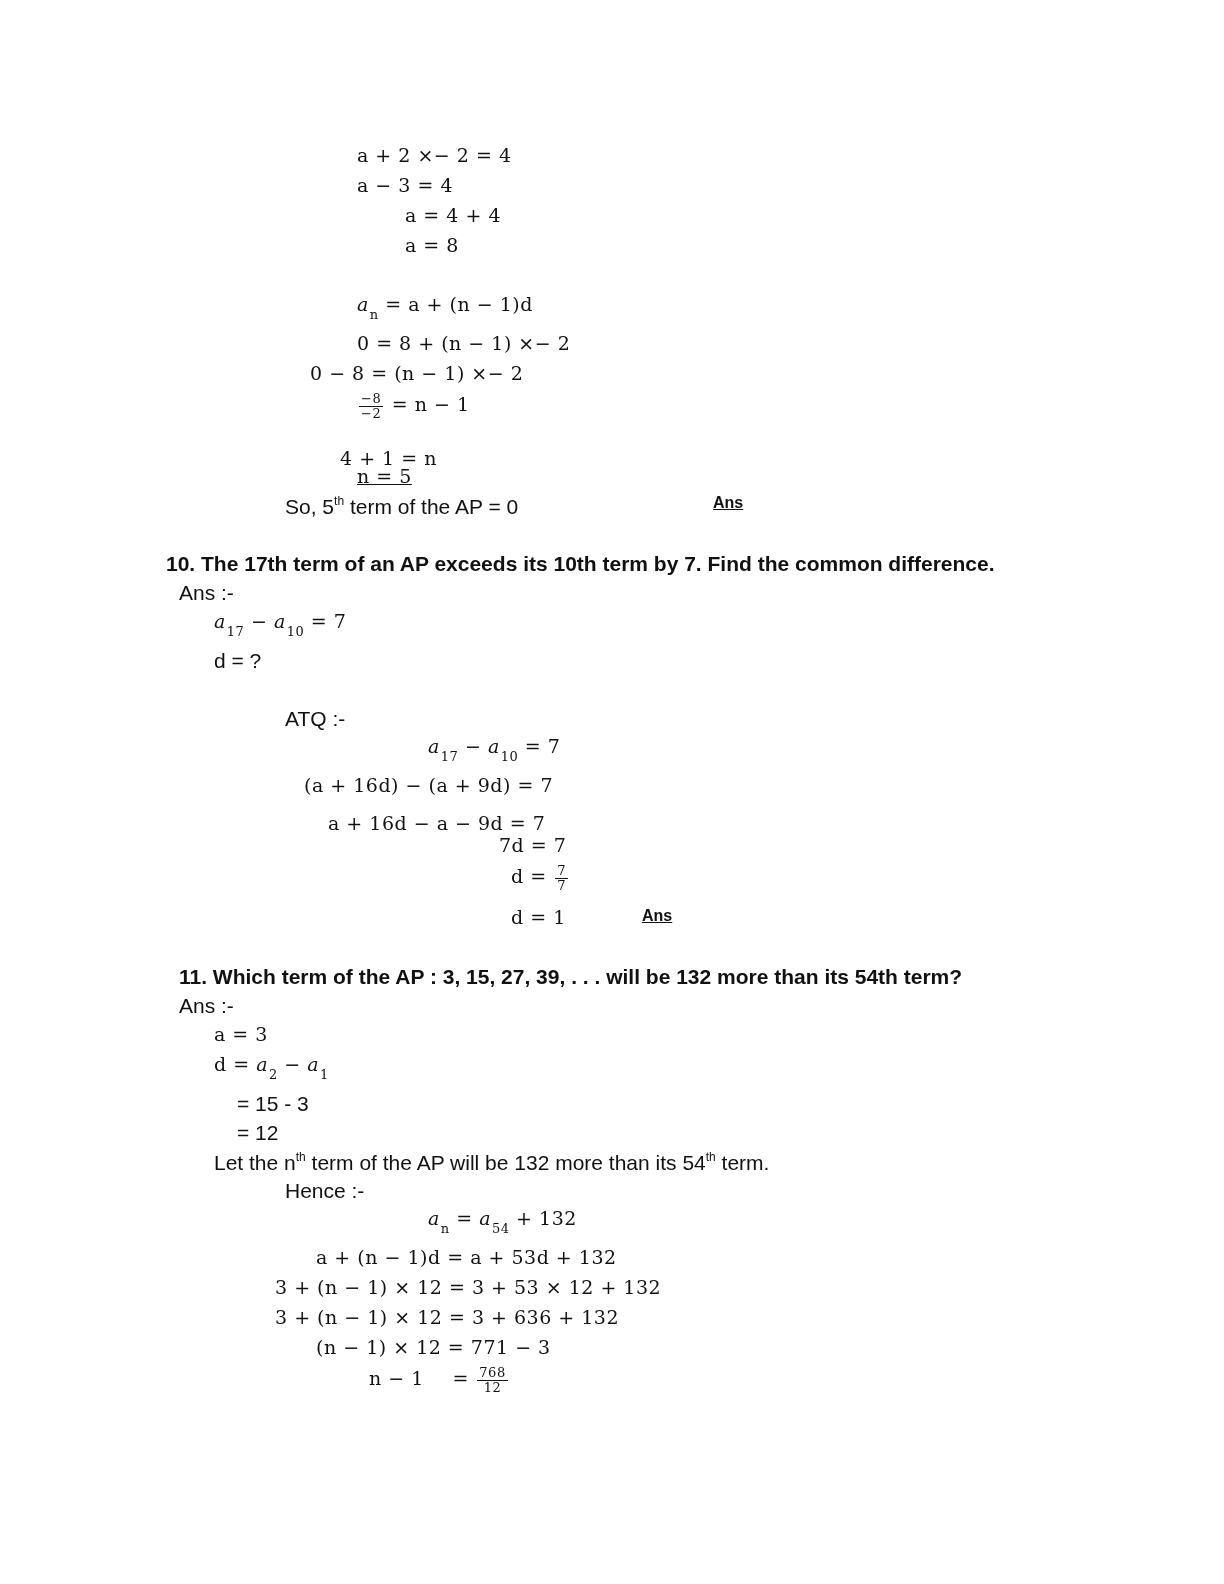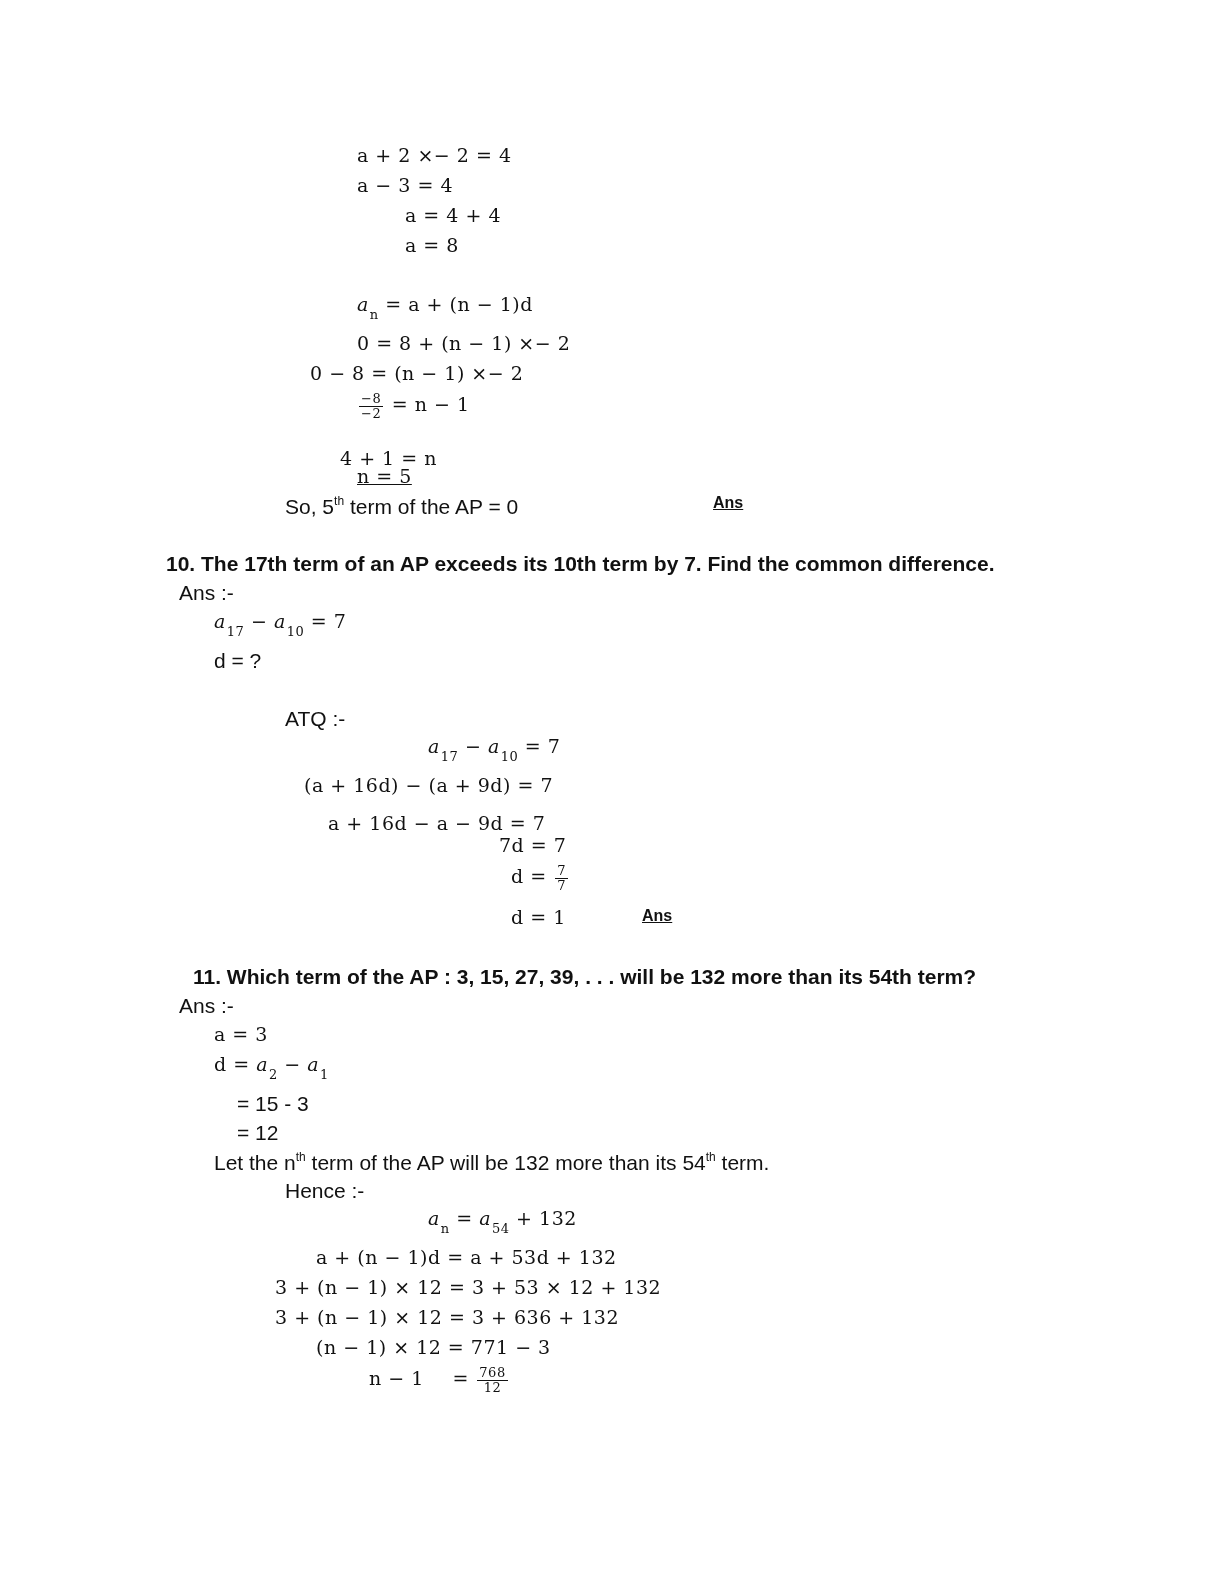--- a/index.html
+++ b/index.html
@@ -54,21 +54,21 @@
 <div class="ln m" style="left:304px;top:776px;">(a + 16d) − (a + 9d) = 7</div>
 <div class="ln m" style="left:328px;top:806px;margin-top:8px;">a + 16d − a − 9d = 7</div>
 <div class="ln m" style="left:499px;top:836px;">7d = 7</div>
 <div class="ln m" style="left:511px;top:864px;">
   <span>d =</span>
   <span class="frac"><span class="num">7</span><span class="den">7</span></span>
 </div>
 <div class="ln m" style="left:511px;top:908px;">d = 1</div>
 <div class="ln ans" style="left:642px;top:908px;">Ans</div>
 
-<div class="ln b" style="left:179px;top:966px;margin-left:14px;">11. Which term of the AP : 3, 15, 27, 39, . . . will be 132 more than its 54th term?</div>
+<div class="ln b" style="left:179px;top:966px;">11. Which term of the AP : 3, 15, 27, 39, . . . will be 132 more than its 54th term?</div>
 <div class="ln t" style="left:179px;top:995px;">Ans :-</div>
 <div class="ln m" style="left:214px;top:1025px;">a = 3</div>
 <div class="ln m" style="left:214px;top:1055px;">
   <span>d = </span><i>a</i><sub class="s">2</sub><span> − </span><i>a</i><sub class="s">1</sub>
 </div>
 <div class="ln t" style="left:237px;top:1093px;">= 15 - 3</div>
 <div class="ln t" style="left:237px;top:1122px;">= 12</div>
 <div class="ln t" style="left:214px;top:1151px;">
   <span>Let the n</span><sup class="o">th</sup><span> term of the AP will be 132 more than its 54</span><sup class="o">th</sup><span> term.</span>
 </div>

